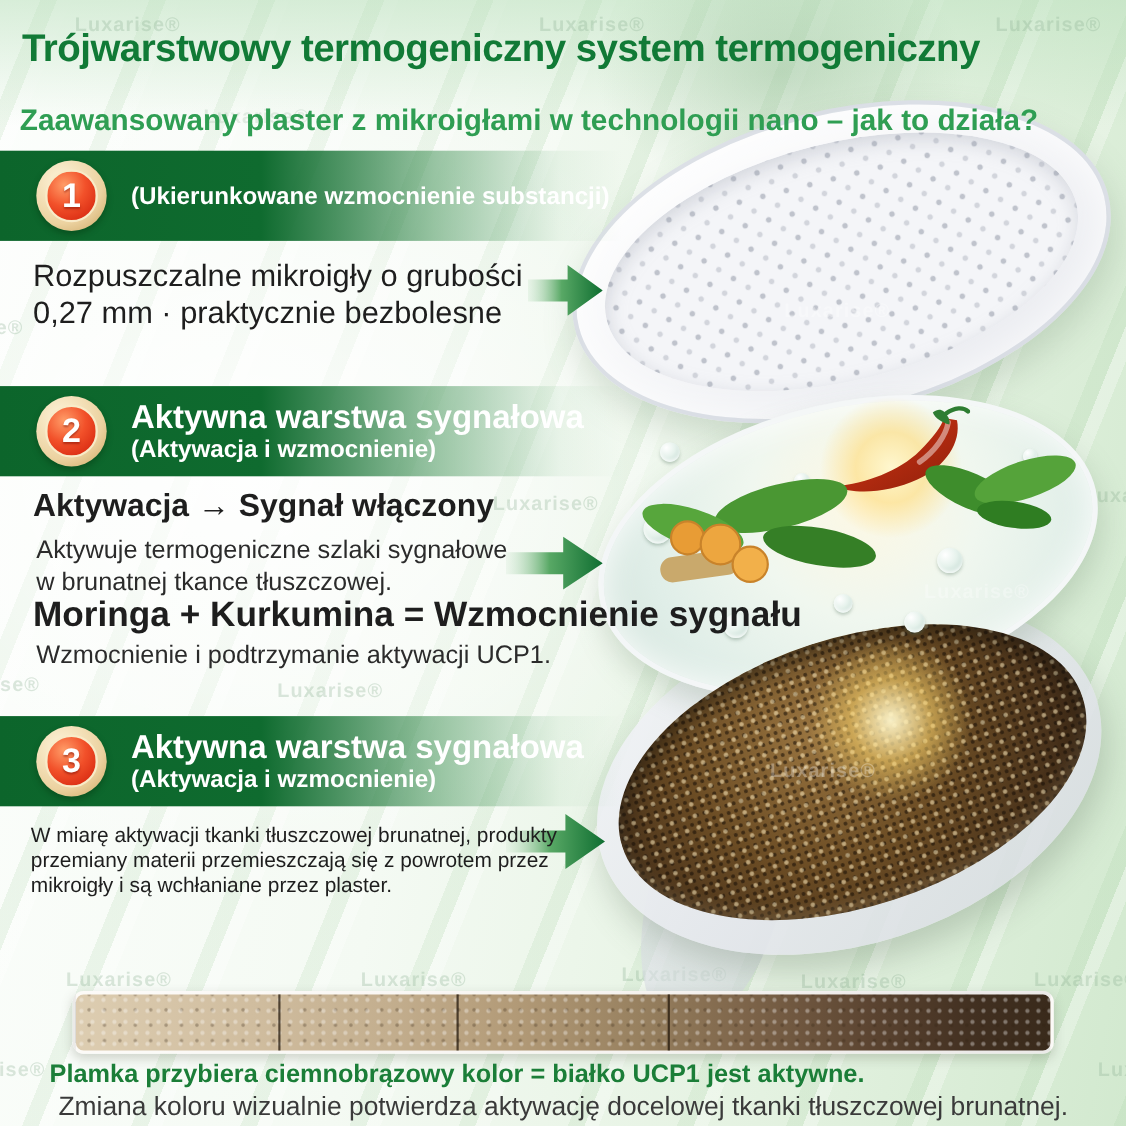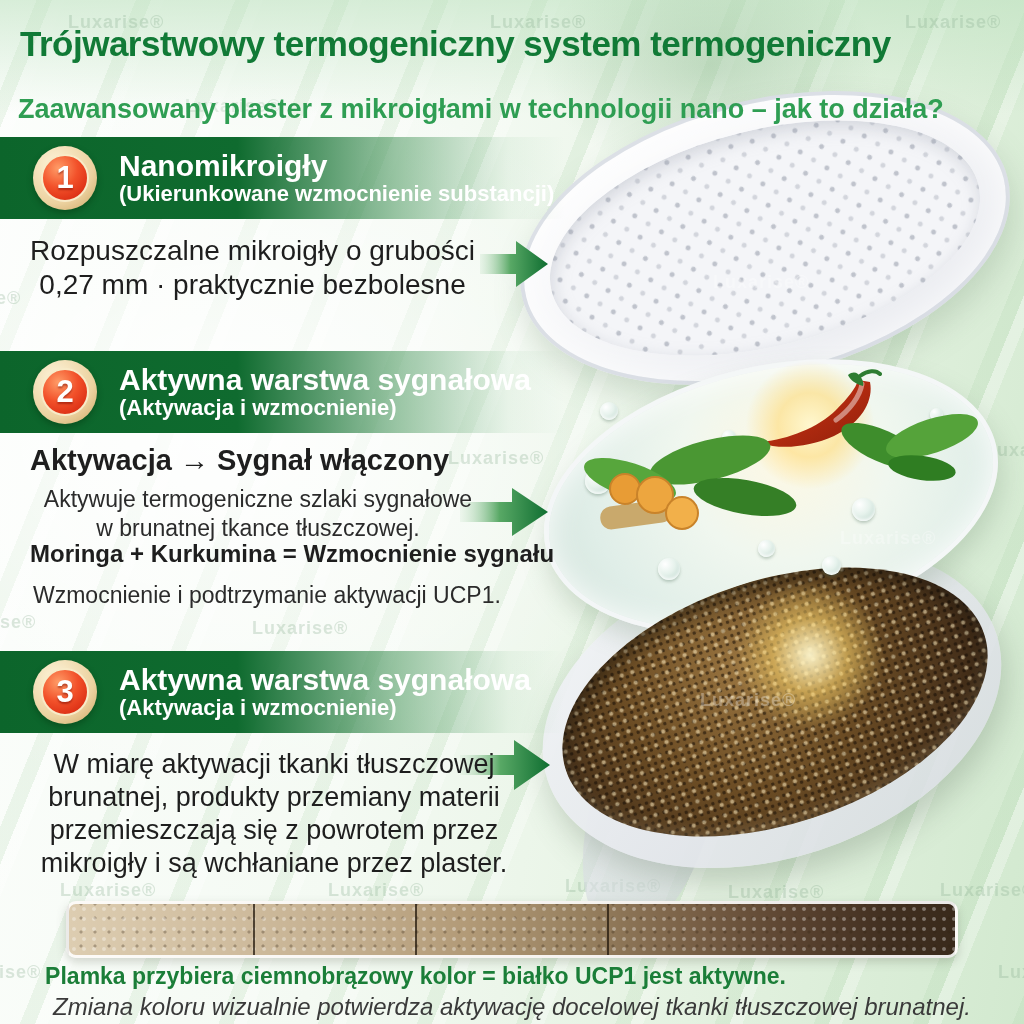--- a/index.html
+++ b/index.html
@@ -29,27 +29,27 @@
     background:radial-gradient(circle at 35% 30%,#fdf4da,#ecd2a0 62%,#c9a25e 100%);
     box-shadow:0 3px 6px rgba(0,40,10,0.35);display:flex;align-items:center;justify-content:center;}
   .badge-inner{width:48px;height:48px;border-radius:50%;
     background:radial-gradient(circle at 35% 28%,#ff9d68 0%,#f2512a 45%,#d92b12 85%);
     border:2px solid #f8ebc8;color:#fff;font-size:31px;font-weight:bold;
     display:flex;align-items:center;justify-content:center;text-shadow:0 2px 2px rgba(120,10,0,0.5);}
   .btext{margin-left:22px;line-height:1.12;color:#fff;}
   .b-head{font-size:30px;font-weight:bold;}
   .b-sub{font-size:22px;font-weight:bold;}
 
-  .txt{position:absolute;color:#1e1e1e;z-index:30;text-align:center;}
+  .txt{position:absolute;color:#1e1e1e;z-index:30;}
   .body1{left:30px;top:234px;font-size:28px;line-height:1.22;white-space:nowrap;}
   .p1t{left:30px;top:444px;font-size:29px;font-weight:bold;white-space:nowrap;}
   .p1d{left:33px;top:485px;font-size:23px;line-height:1.25;width:450px;color:#2b2b2b;}
-  .p2t{left:30px;top:540px;font-size:24px;font-weight:bold;white-space:nowrap;}
+  .p2t{left:30px;top:540px;font-size:32px;font-weight:bold;white-space:nowrap;}
   .p2d{left:33px;top:582px;font-size:23px;color:#2b2b2b;white-space:nowrap;}
-  .body3{left:28px;top:748px;font-size:27px;line-height:1.22;width:492px;}
+  .body3{left:28px;top:748px;font-size:19px;line-height:1.22;width:492px;}
 
   .arrow{position:absolute;z-index:28;}
 
   
   .patch1{position:absolute;left:515px;top:100px;width:500px;height:276px;border-radius:50%;
     transform:rotate(-14deg);z-index:10;
     background:linear-gradient(160deg,#ffffff 0%,#f2f3f6 55%,#e4e6ec 100%);
     border:4px solid rgba(214,218,226,0.85);
     box-shadow:0 16px 30px rgba(110,140,110,0.25), inset 0 0 46px rgba(255,255,255,0.95);}
   .patch1 .needles{position:absolute;inset:26px;border-radius:50%;background-color:#f4f5f8;
@@ -95,21 +95,21 @@
     box-shadow:0 4px 10px rgba(90,100,80,0.25);}
   .scale-strip::before{content:"";position:absolute;inset:0;border-radius:7px;
     background-image:radial-gradient(circle,rgba(255,255,255,0.35) 1.4px,transparent 2.4px),
                      radial-gradient(circle,rgba(50,35,18,0.30) 1.1px,transparent 2px);
     background-size:10px 10px,14px 14px;background-position:0 0,5px 7px;}
   .scale-div{position:absolute;top:0;bottom:0;width:2px;background:rgba(35,24,12,0.75);}
 
   .caption-green{position:absolute;left:0;top:963px;width:831px;text-align:center;
     font-size:23px;font-weight:bold;color:#1b7e38;z-index:30;}
   .caption-dark{position:absolute;left:0;top:993px;width:1024px;text-align:center;
-    font-size:24px;color:#3a3a3a;z-index:30;font-style:italic;}
+    font-size:24px;color:#3a3a3a;z-index:30;}
 </style>
 </head>
 <body>
 
 <div id="page">
 
   <div class="bg-streaks"></div>
   <div class="bg-clean"></div>
   <div class="bg-top"></div>
   <div class="leaf-ghost"></div>
@@ -187,21 +187,20 @@
   <div class="shell-tail"></div>
   <div class="patch3shell"></div>
   <div class="patch3"></div>
   <div class="glow" style="left:735px;top:580px;width:150px;height:150px;z-index:14;"></div>
 
   <div class="banner" style="top:137px;">
     <div class="badge">
       <div class="badge-inner">1</div>
     </div>
     <div class="btext">
-      <div class="b-head">Nanomikroigły</div>
       <div class="b-sub">(Ukierunkowane wzmocnienie substancji)</div>
     </div>
   </div>
   <div class="txt body1">
     <div>Rozpuszczalne mikroigły o grubości</div>
     <div>0,27 mm · praktycznie bezbolesne</div>
   </div>
   <svg class="arrow" style="left:480px;top:240px;width:68px;height:48px;" viewBox="0 0 68 48">
     <defs>
         <linearGradient id="ag1" x1="0" y1="0" x2="1" y2="0">

